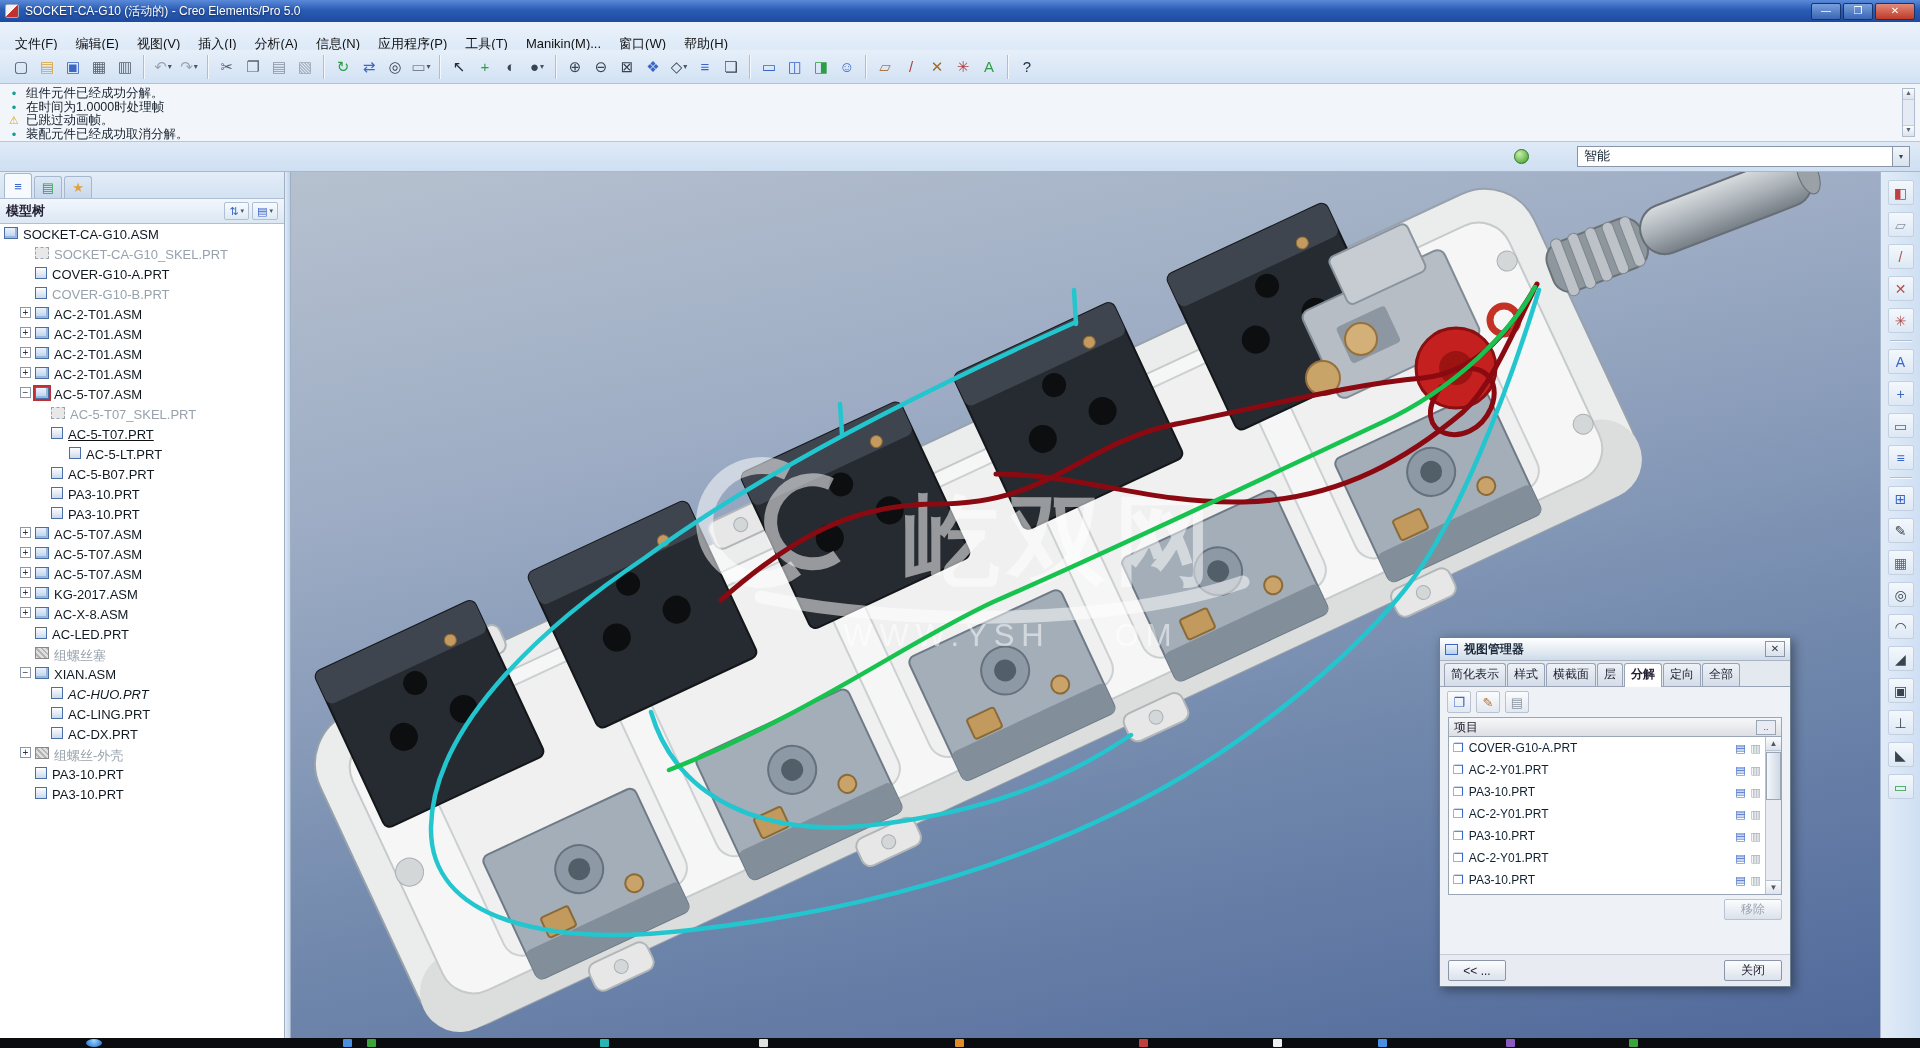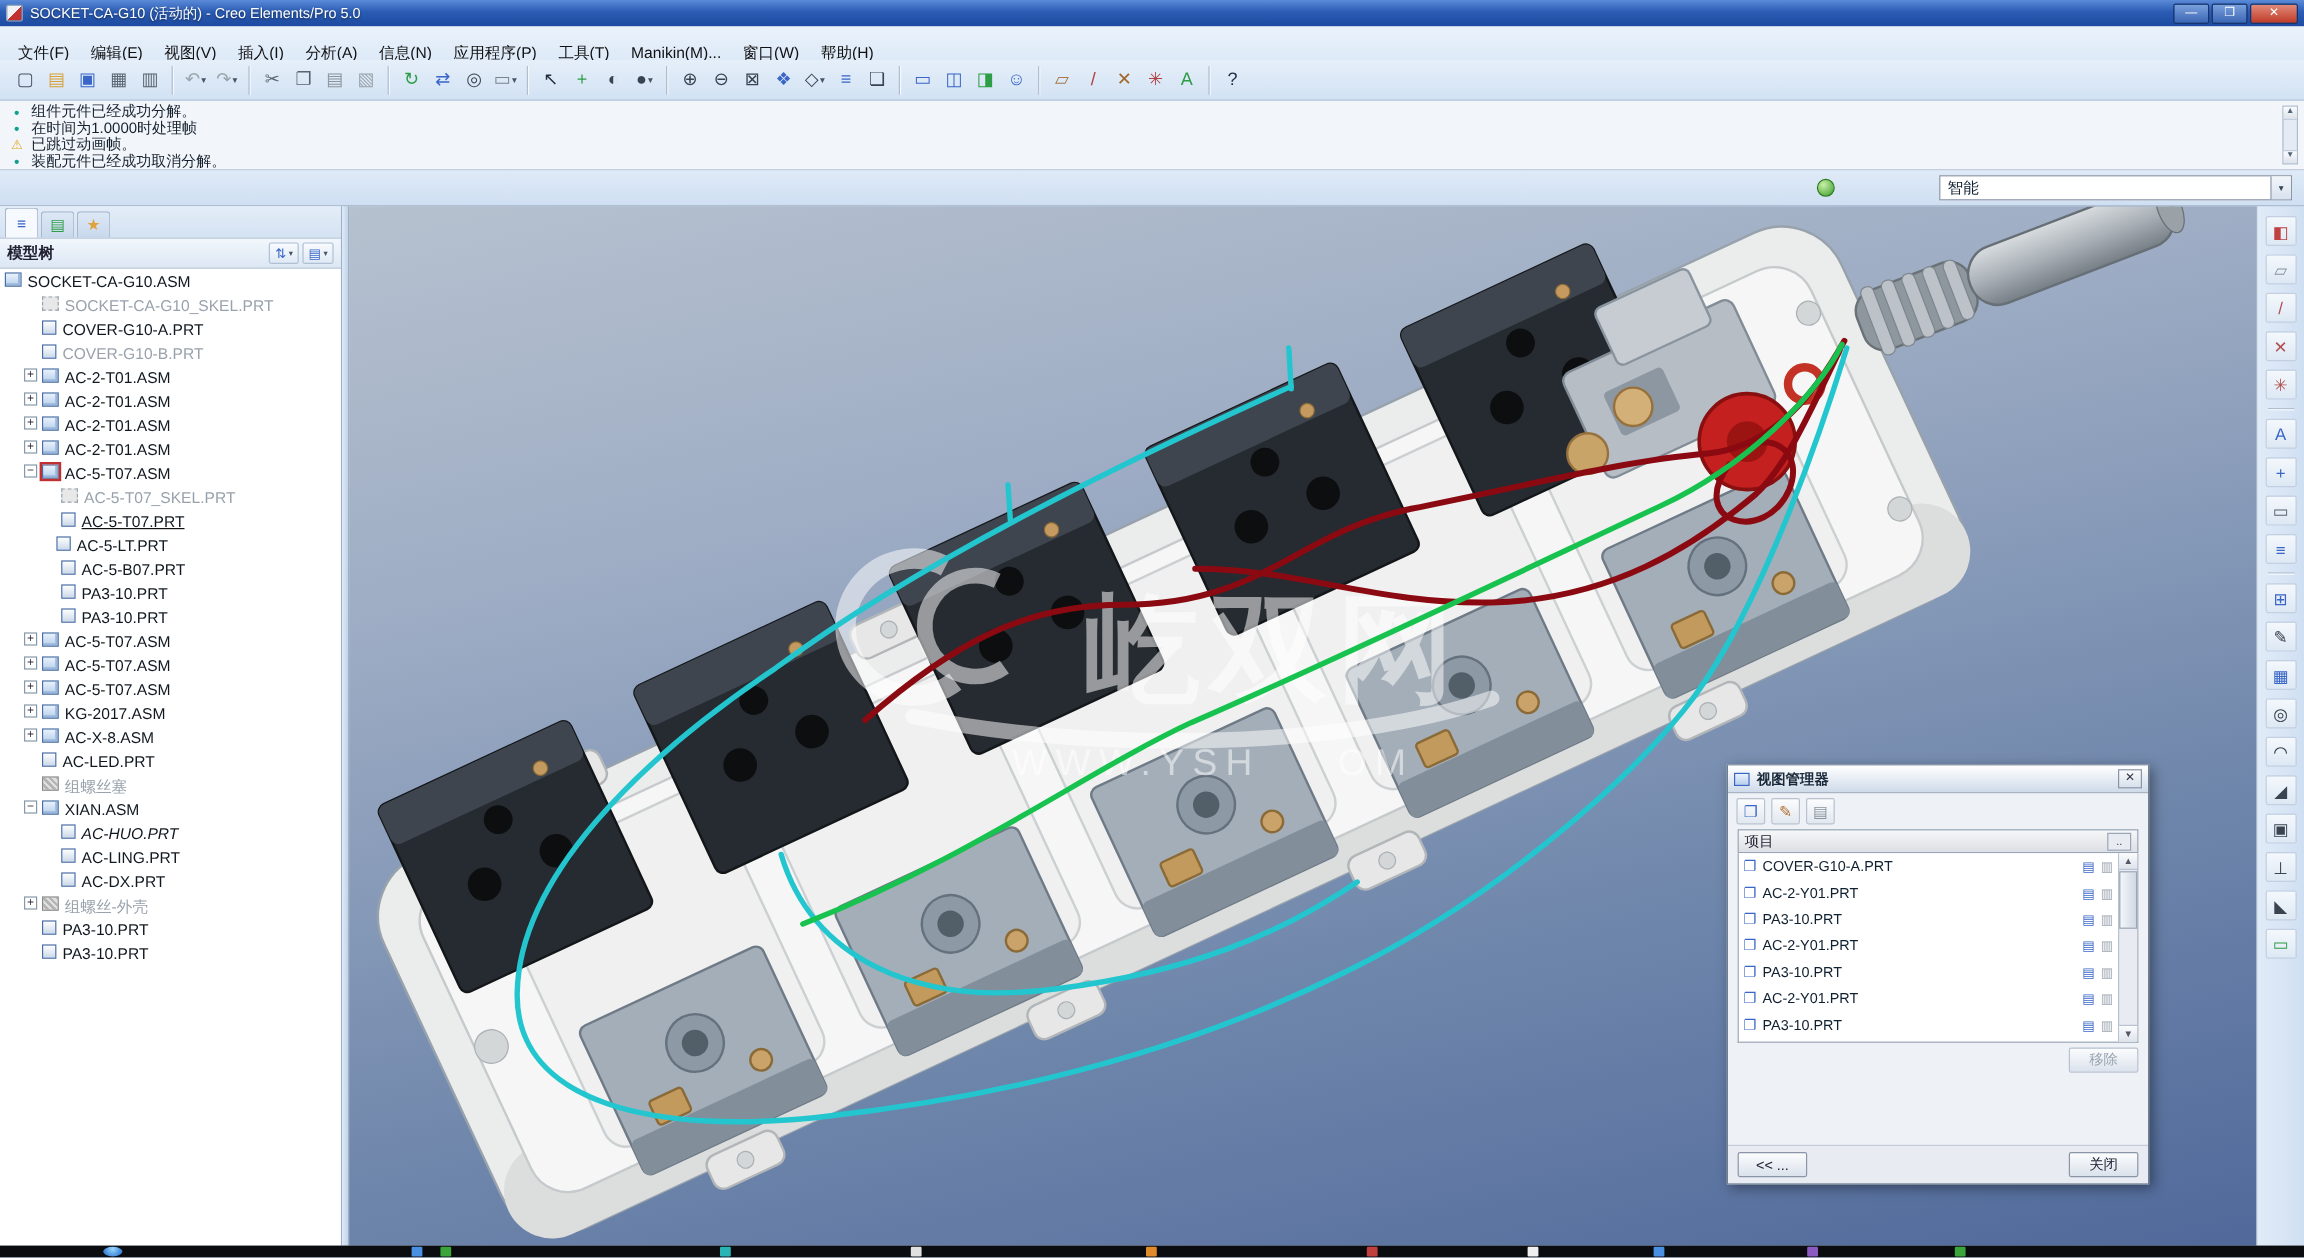--- a/index.html
+++ b/index.html
@@ -31,21 +31,21 @@
   .msg-ic{width:12px;text-align:center}
   .msg-ic.info{color:#11a090;font-size:13px}
   .msg-ic.warn{color:#e6a10e;font-size:11px}
   .msg-scroll{position:absolute;right:5px;top:4px;width:13px;height:49px;border:1px solid #aebccc;background:#e4ebf4}
   .msg-scroll .arr{height:11px;font-size:7px;text-align:center;color:#567;background:linear-gradient(#fbfcfd,#dde3ec);border-bottom:1px solid #c2cedc}
   .msg-scroll .arr.down{position:absolute;bottom:0;left:0;right:0;border-top:1px solid #c2cedc;border-bottom:none}
 
   
   .filter-row{position:absolute;top:142px;left:0;right:0;height:30px;background:linear-gradient(#dfeaf7,#cfdff2);border-bottom:1px solid #a8b8cc}
   .model-status-icon{position:absolute;right:391px;top:7px;width:15px;height:15px;border-radius:50%;border:1px solid #2a7a1a;background:radial-gradient(circle at 35% 30%,#c8f0a8,#3a9a2a)}
-  .filter-combo{position:absolute;right:10px;top:4px;width:294px;height:21px;background:#fff;border:1px solid #8a96a8;display:flex;align-items:center}
+  .filter-combo{position:absolute;right:10px;top:4px;width:333px;height:21px;background:#fff;border:1px solid #8a96a8;display:flex;align-items:flex-start}
   .filter-combo .value{flex:1;padding:0 6px;font-size:13px;color:#123}
   .filter-combo .ddbtn{width:17px;height:100%;border-left:1px solid #8a96a8;background:linear-gradient(#f2f6fa,#d8e2ee);display:flex;align-items:center;justify-content:center;font-size:8px;color:#345}
 
   
   .left-panel{position:absolute;top:172px;left:0;width:285px;bottom:10px;background:#edf2f9;border-right:1px solid #9fb0c4;display:flex;flex-direction:column}
   .navigator-tabs{height:27px;display:flex;align-items:flex-end;gap:2px;padding:2px 4px 0;background:linear-gradient(#e4edf8,#d4e2f2);border-bottom:1px solid #b0c0d4}
   .nav-tab{width:28px;height:22px;border:1px solid #a8b8cc;border-bottom:none;border-radius:3px 3px 0 0;background:linear-gradient(#dde8f5,#c8d8ec);display:flex;align-items:center;justify-content:center}
   .nav-tab .glyph{font-size:13px;line-height:1}
   .nav-tab.active{background:#f6f9fd;height:25px}
   .tree-header{height:25px;display:flex;align-items:center;gap:3px;padding:0 6px;background:linear-gradient(#f2f7fc,#dce7f4);border-bottom:1px solid #b0c0d4}
@@ -368,21 +368,21 @@
       <div class="tree-row muted" style="padding-left: 36px;">
         <span class="exp-spacer"></span>
         <span class="tree-icon ti-skel"></span>
         <span class="tree-label">AC-5-T07_SKEL.PRT</span>
       </div>
       <div class="tree-row" style="padding-left: 36px; text-decoration: underline;">
         <span class="exp-spacer"></span>
         <span class="tree-icon ti-part"></span>
         <span class="tree-label">AC-5-T07.PRT</span>
       </div>
-      <div class="tree-row" style="padding-left: 32px;">
+      <div class="tree-row" style="padding-left: 54px;">
         <span class="exp-spacer"></span>
         <span class="tree-icon ti-part"></span>
         <span class="tree-label">AC-5-LT.PRT</span>
       </div>
       <div class="tree-row" style="padding-left: 36px;">
         <span class="exp-spacer"></span>
         <span class="tree-icon ti-part"></span>
         <span class="tree-label">AC-5-B07.PRT</span>
       </div>
       <div class="tree-row" style="padding-left: 36px;">
@@ -706,20 +706,29 @@
       <span class="glyph" style="color: rgb(46, 158, 70);">▭</span>
     </div>
   </div>
 
 <div class="vm-dialog">
   <div class="vm-titlebar">
     <span class="vm-title-icon"></span>
     <span class="vm-title">视图管理器</span>
     <span class="vm-close">✕</span>
   </div>
+  <div class="vm-tabs">
+      <div class="vm-tab">简化表示</div>
+      <div class="vm-tab">样式</div>
+      <div class="vm-tab">横截面</div>
+      <div class="vm-tab">层</div>
+      <div class="vm-tab active">分解</div>
+      <div class="vm-tab">定向</div>
+      <div class="vm-tab">全部</div>
+    </div>
   <div class="vm-toolbar">
       <div class="vtb-btn">
         <span class="glyph" style="color: rgb(58, 102, 200);">❐</span>
       </div>
       <div class="vtb-btn">
         <span class="glyph" style="color: rgb(176, 112, 48);">✎</span>
       </div>
       <div class="vtb-btn">
         <span class="glyph" style="color: rgb(138, 148, 160);">▤</span>
       </div>

